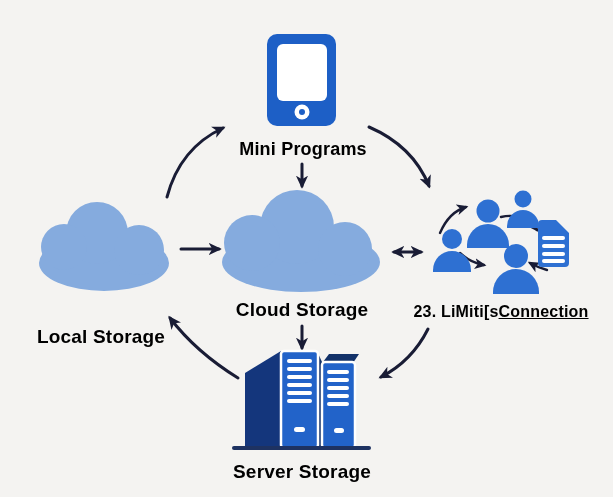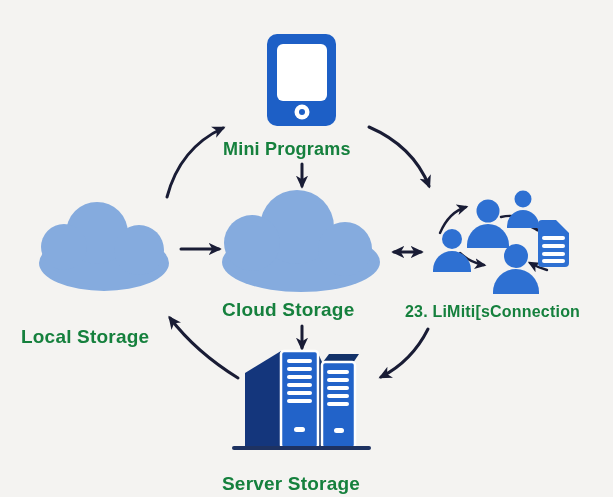--- a/index.html
+++ b/index.html
@@ -6,33 +6,33 @@
   #canvas{
     position:relative;
     width:613px;height:497px;
     background:#f4f3f1;
     font-family:"Liberation Sans", sans-serif;
     overflow:hidden;
   }
   #diagram-svg{position:absolute;left:0;top:0;}
   .node-label{
     position:absolute;
-    text-align:left;
+    text-align:center;
     font-weight:700;
-    color:#15803d;
+    color:#000000;
     letter-spacing:0.2px;
     white-space:nowrap;
   }
   .lbl-mini   {left:223px; top:139px; width:160px; font-size:18px;}
   .lbl-local  {left:21px;  top:302px; width:160px; font-size:19px;margin-top:24px;}
   .lbl-cloud  {left:222px; top:299px; width:160px; font-size:19px;}
   .lbl-conn   {left:405px; top:303px; width:192px; font-size:16px;}
-  .lbl-server {left:222px; top:461px; width:160px; font-size:19px;margin-top:12px;}
+  .lbl-server {left:222px; top:461px; width:160px; font-size:19px;}
   .lbl-conn .prefix{font-weight:600; }
-  .lbl-conn .bold  {font-weight:800;}
+  .lbl-conn .bold  {font-weight:800;text-decoration:underline;}
 </style>
 </head>
 <body>
 
 <div id="canvas">
 
   <svg id="diagram-svg" width="613" height="497" viewBox="0 0 613 497">
     <defs>
       <marker id="ah" viewBox="0 0 10 10" refX="7.5" refY="5" markerWidth="4.6" markerHeight="4.6" orient="auto-start-reverse">
         <path d="M0,0.6 L9.5,5 L0,9.4 L2.6,5 Z" fill="#191c35"></path>

